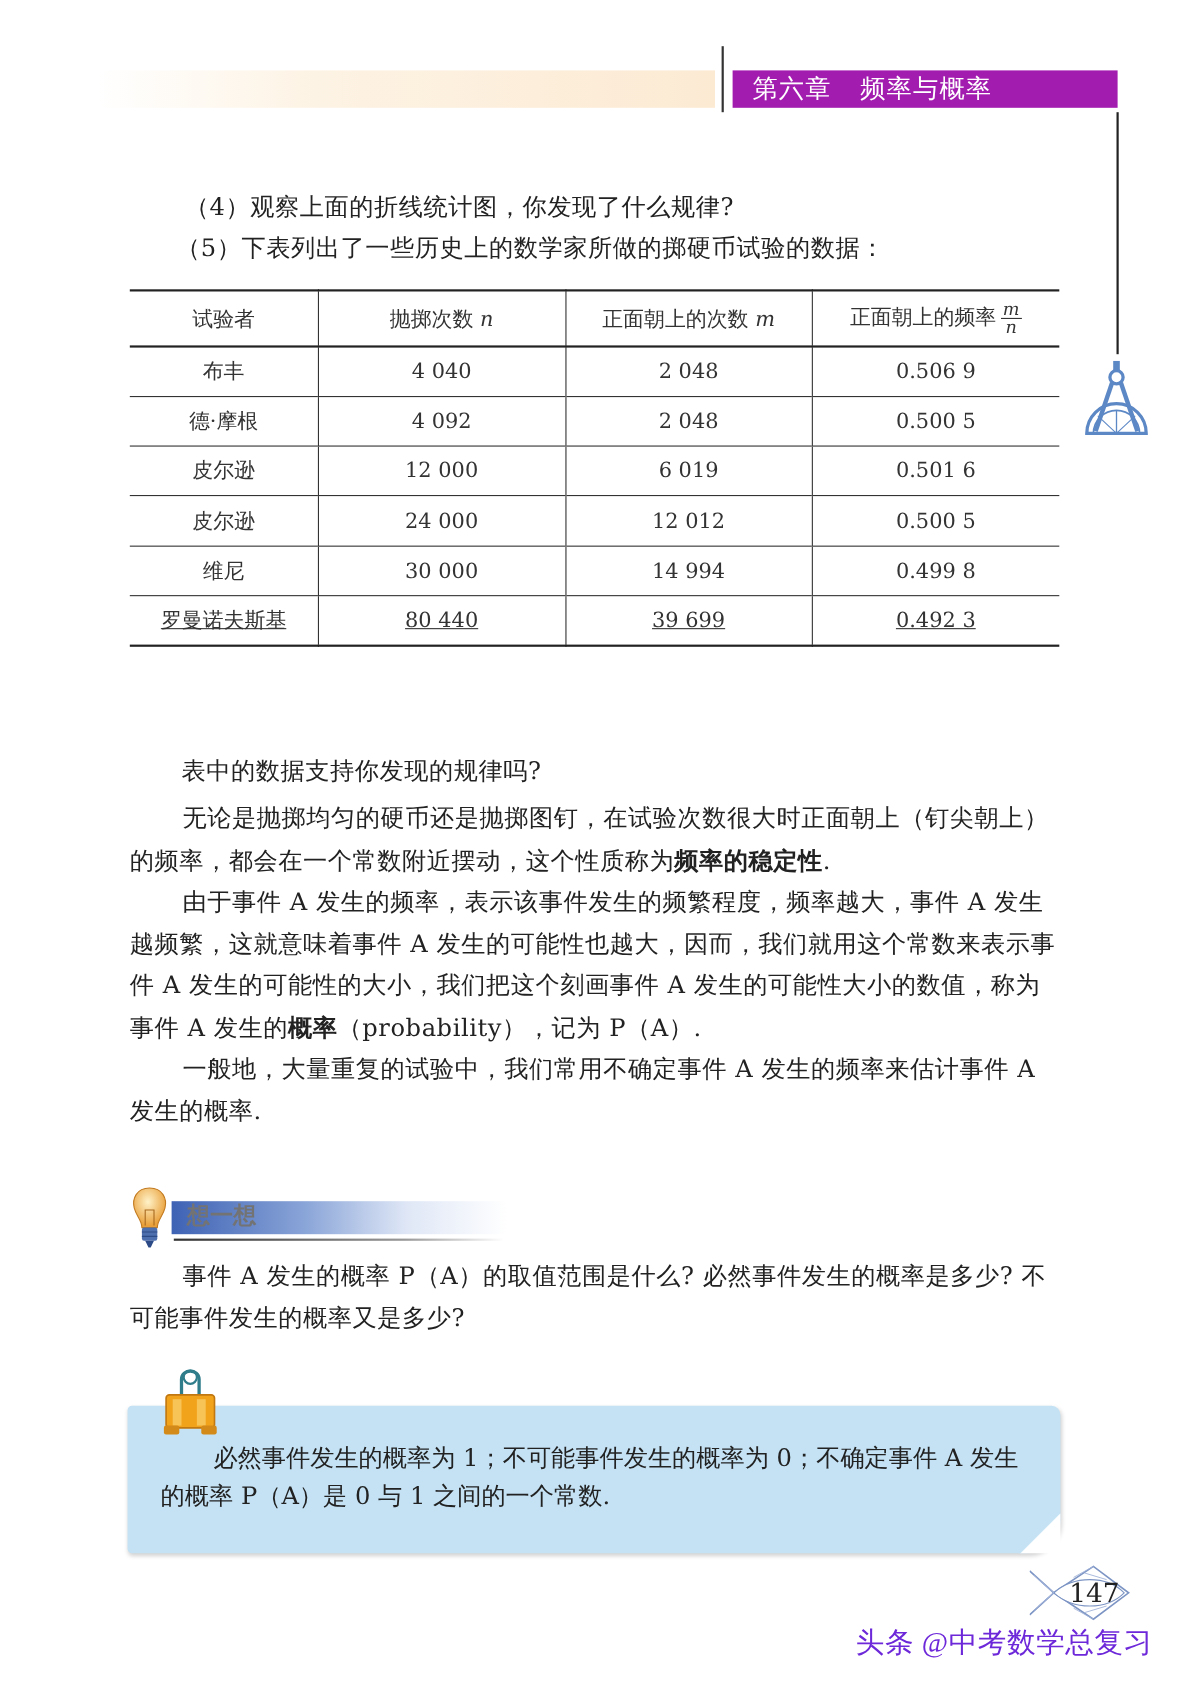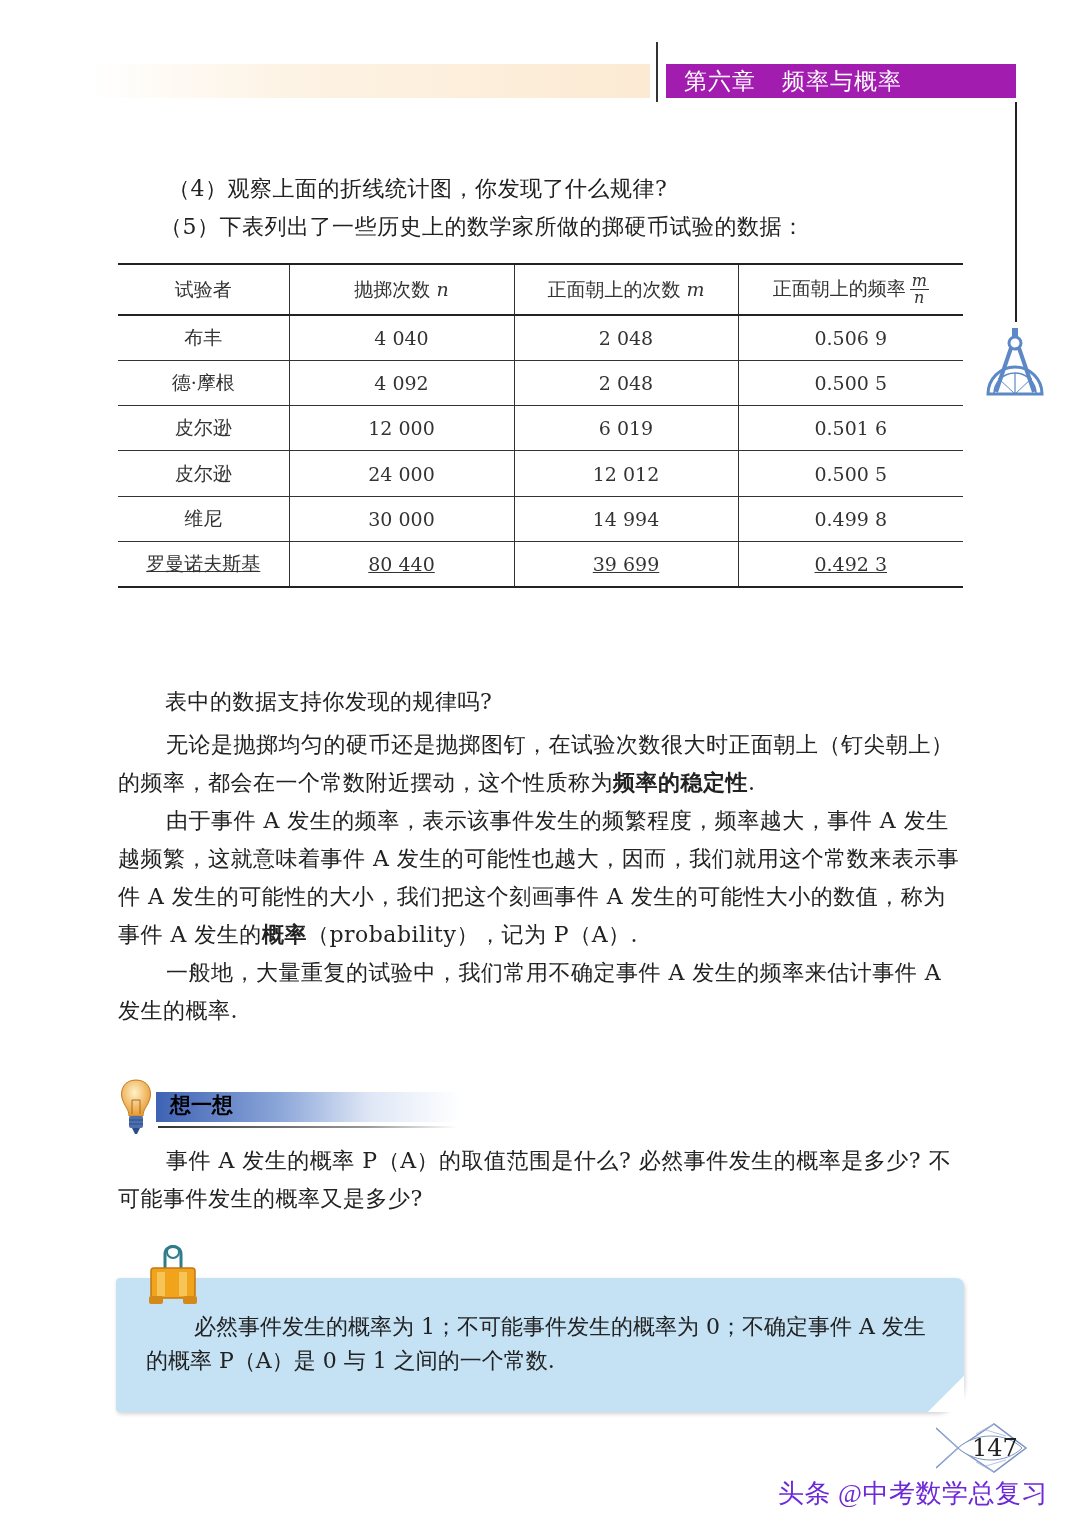--- a/index.html
+++ b/index.html
@@ -40,21 +40,21 @@
   .ask { left: 165px; top: 683px; }
   .para { left: 118px; width: 848px; }
   .para .ind { display: inline-block; width: 48px; }
   b.kw { font-family: Liberation Serif, serif; font-weight: bold; }
 
   
   .bulb { left: 118px; top: 1078px; width: 36px; height: 58px; }
   .think-bar { left: 156px; top: 1092px; width: 305px; height: 30px;
                background: linear-gradient(90deg, #3e62b4 0%, #8aa5d8 40%, #dfe7f6 70%, rgba(255,255,255,0) 100%); }
   .think-title { left: 170px; top: 1090px; font-family: "DejaVu Sans", "Liberation Sans", sans-serif;
-                 font-weight: bold; font-size: 21px; color: #000000; line-height: 30px; }
+                 font-weight: bold; font-size: 21px; color: #737373; line-height: 30px; }
   .think-line { left: 158px; top: 1126px; width: 300px; height: 2px;
                 background: linear-gradient(90deg, #333 0%, #999 70%, rgba(255,255,255,0) 100%); }
   .think-q { left: 118px; top: 1142px; width: 848px; }
 
   
   .note { left: 116px; top: 1278px; width: 848px; height: 134px; background: #c4e2f4;
           border-radius: 4px 8px 30px 4px; box-shadow: 1px 2px 4px rgba(0,0,0,0.18); }
   .note-fold { left: 926px; top: 1376px; width: 38px; height: 36px;
                background: linear-gradient(135deg, #c4e2f4 50%, #ffffff 52%); border-radius: 0 0 8px 0; }
   .note-text { left: 146px; top: 1310px; width: 800px; font-size: 22px; line-height: 34px; }

